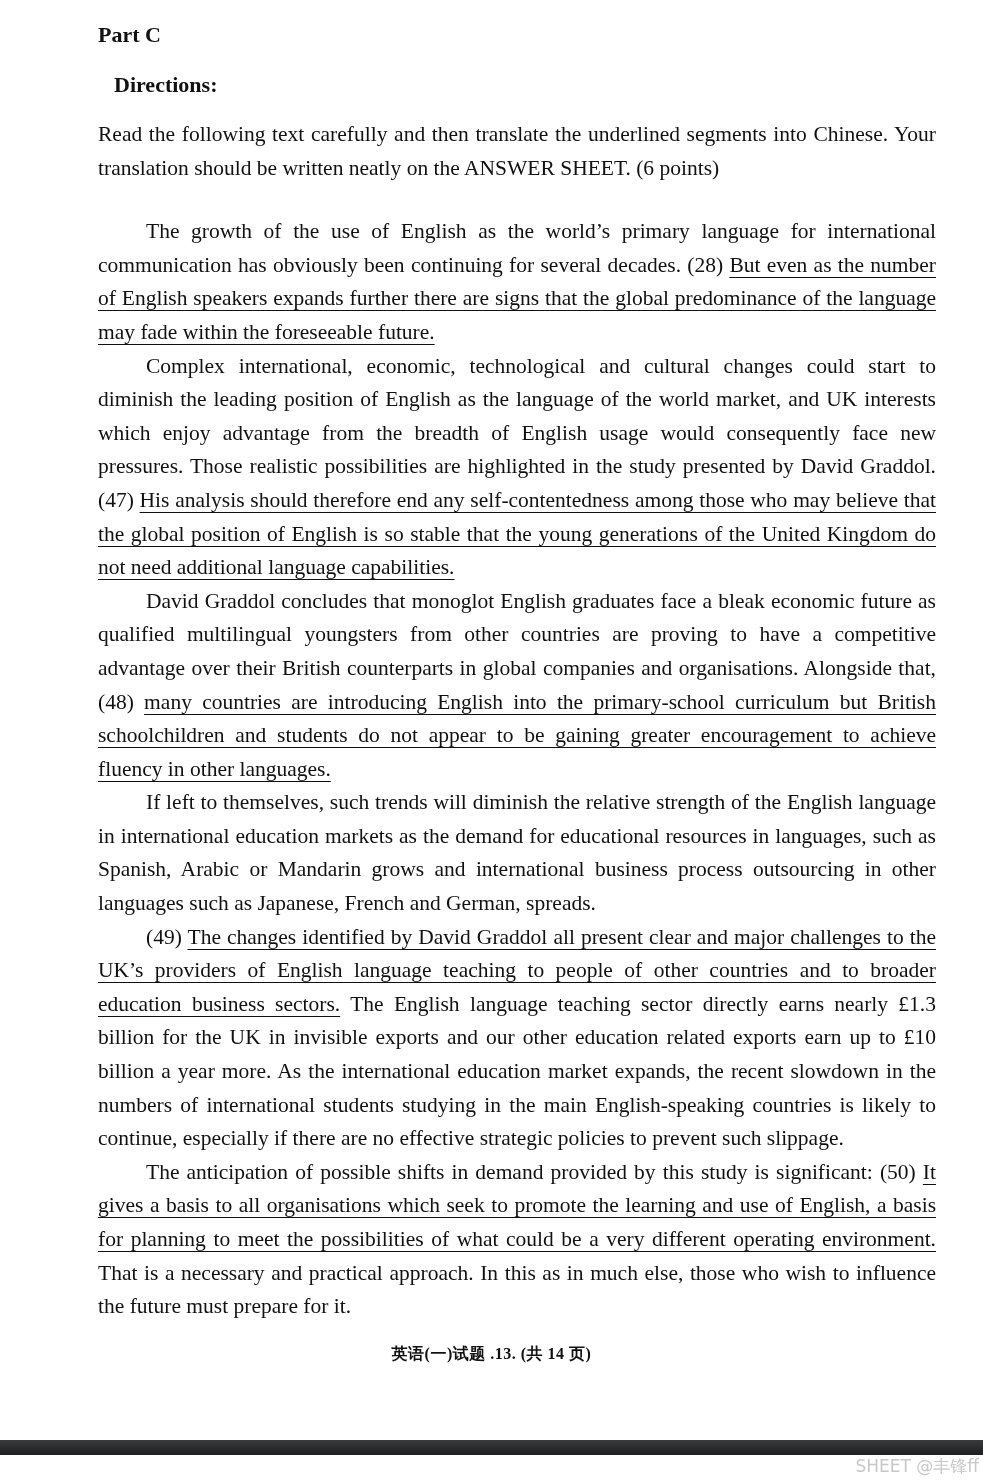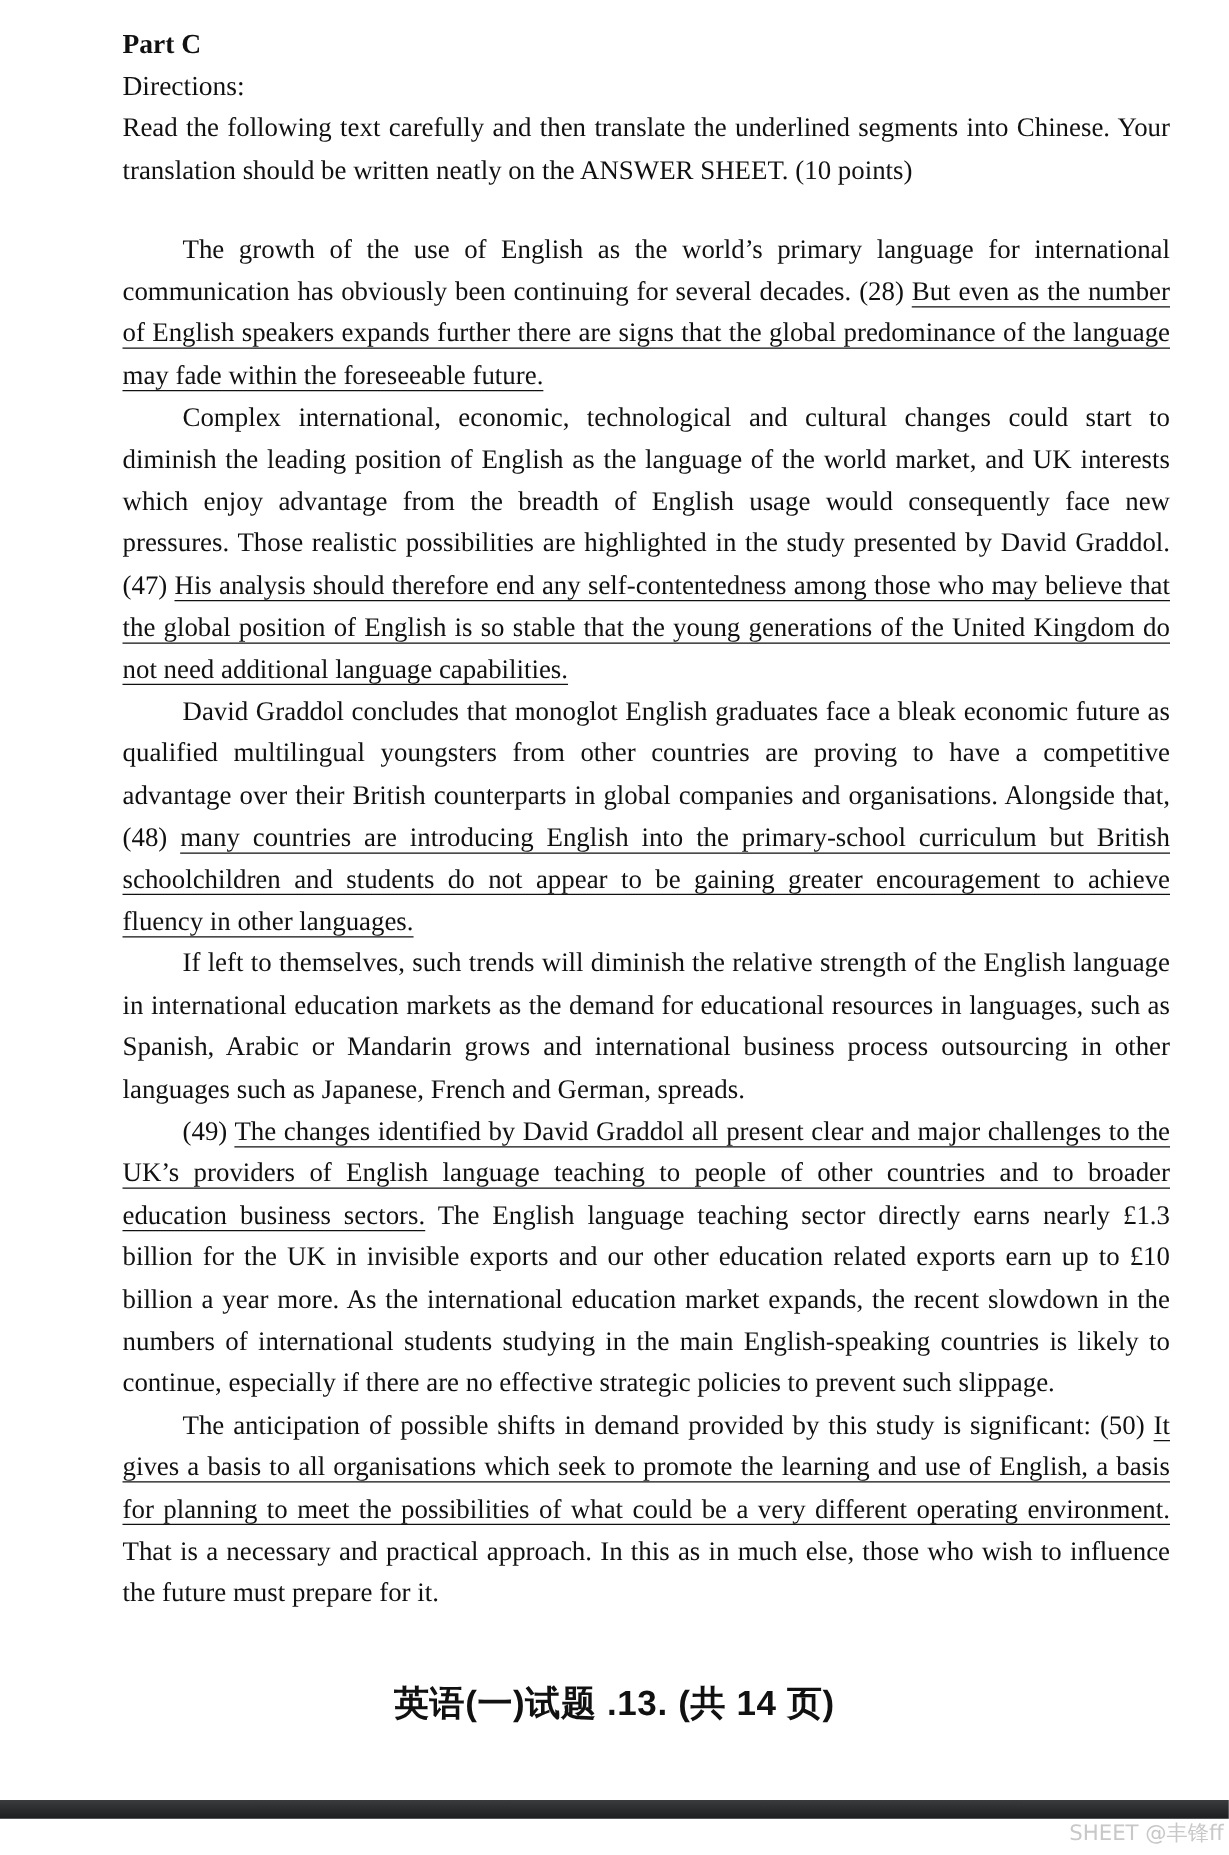--- a/index.html
+++ b/index.html
@@ -3,44 +3,44 @@
   <meta charset="utf-8">
   <style>
     html, body { margin: 0; padding: 0; background: #ffffff; }
     body {
       width: 983px; height: 1484px; position: relative; overflow: hidden;
       font-family: "Liberation Serif", "DejaVu Serif", serif;
       color: #111;
     }
     .page { position: absolute; left: 98px; top: 18px; width: 838px; }
     .part-title { font-weight: bold; font-size: 22px; line-height: 34px; margin: 0; }
-    .directions { font-weight: normal; font-size: 22px; line-height: 34px; margin: 0; }
+    .directions { font-weight: bold; font-size: 22px; line-height: 34px; margin: 16px; }
     .instr { font-size: 21.5px; line-height: 33.6px; text-align: justify; margin: 0 0 30px 0; }
     .para { font-size: 21.5px; line-height: 33.6px; text-align: justify; text-indent: 48px; margin: 0; }
     .u { text-decoration: underline; text-underline-offset: 5px; text-decoration-thickness: 1px; }
     .footer {
       position: absolute; left: 0; width: 983px; top: 1344px; text-align: center;
-      font-size: 28px; font-family: Liberation Sans, sans-serif; font-weight: bold; letter-spacing: 0.5px;
+      font-size: 16px; font-family: Liberation Serif, serif; font-weight: bold; letter-spacing: 0.5px;
     }
     .bottom-bar {
       position: absolute; left: 0; top: 1440px; width: 983px; height: 15px;
       background: linear-gradient(#3a3b3d, #1d1e20);
     }
     .watermark {
       position: absolute; right: 4px; top: 1455px;
       font-family: "DejaVu Sans", sans-serif; font-size: 17px; color: #c8c8c8;
     }
   </style>
 </head>
 <body>
 
 <div class="page">
   <p class="part-title">Part C</p>
   <p class="directions">Directions:</p>
-  <p class="instr">Read the following text carefully and then translate the underlined segments into Chinese. Your translation should be written neatly on the ANSWER SHEET. (10 points)</p>
+  <p class="instr">Read the following text carefully and then translate the underlined segments into Chinese. Your translation should be written neatly on the ANSWER SHEET. (6 points)</p>
 
   <p class="para"><span>The growth of the use of English as the world’s primary language for international communication has obviously been continuing for several decades. (28) </span><span class="u">But even as the number of English speakers expands further there are signs that the global predominance of the language may fade within the foreseeable future.</span><span></span></p>
 
   <p class="para"><span>Complex international, economic, technological and cultural changes could start to diminish the leading position of English as the language of the world market, and UK interests which enjoy advantage from the breadth of English usage would consequently face new pressures. Those realistic possibilities are highlighted in the study presented by David Graddol. (47) </span><span class="u">His analysis should therefore end any self-contentedness among those who may believe that the global position of English is so stable that the young generations of the United Kingdom do not need additional language capabilities.</span><span></span></p>
 
   <p class="para"><span>David Graddol concludes that monoglot English graduates face a bleak economic future as qualified multilingual youngsters from other countries are proving to have a competitive advantage over their British counterparts in global companies and organisations. Alongside that, (48) </span><span class="u">many countries are introducing English into the primary-school curriculum but British schoolchildren and students do not appear to be gaining greater encouragement to achieve fluency in other languages.</span><span></span></p>
 
   <p class="para"><span>If left to themselves, such trends will diminish the relative strength of the English language in international education markets as the demand for educational resources in languages, such as Spanish, Arabic or Mandarin grows and international business process outsourcing in other languages such as Japanese, French and German, spreads.</span><span class="u"></span><span></span></p>
 
   <p class="para"><span>(49) </span><span class="u">The changes identified by David Graddol all present clear and major challenges to the UK’s providers of English language teaching to people of other countries and to broader education business sectors.</span><span> The English language teaching sector directly earns nearly £1.3 billion for the UK in invisible exports and our other education related exports earn up to £10 billion a year more. As the international education market expands, the recent slowdown in the numbers of international students studying in the main English-speaking countries is likely to continue, especially if there are no effective strategic policies to prevent such slippage.</span></p>

